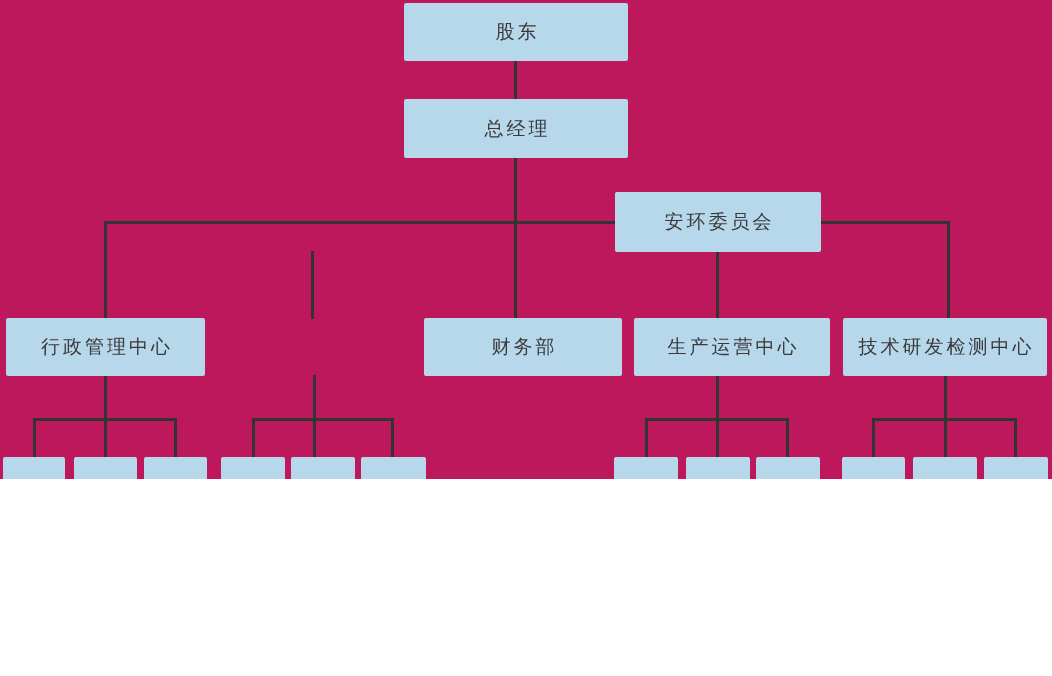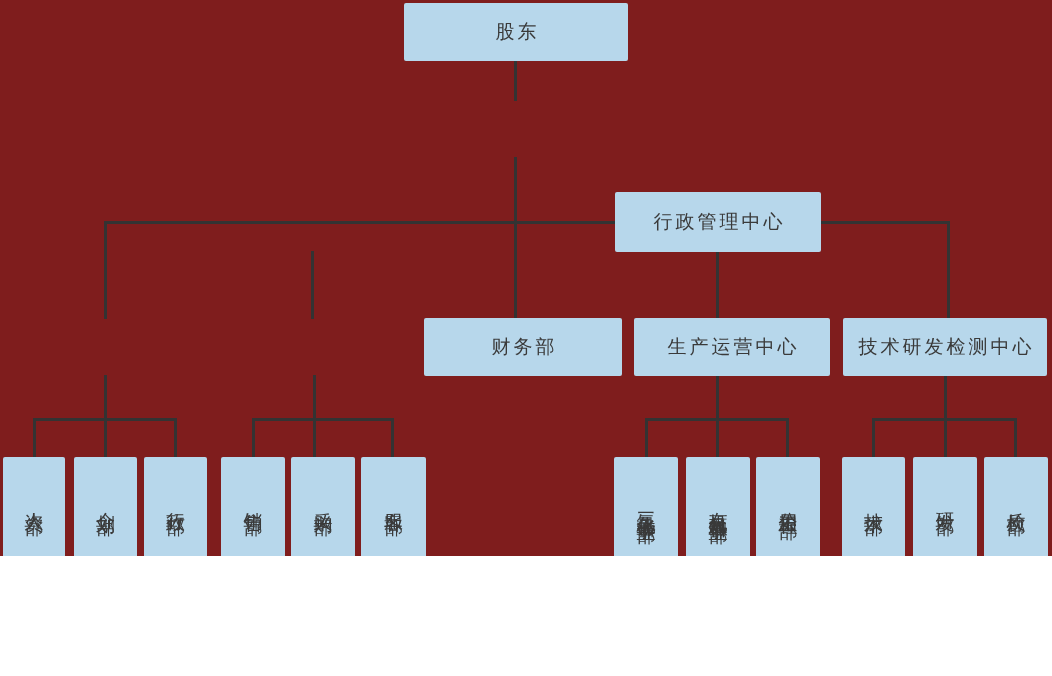--- a/index.html
+++ b/index.html
@@ -2,22 +2,22 @@
 <html><head>
 <meta charset="utf-8">
 <style>
   * { margin: 0; padding: 0; box-sizing: border-box; }
   html, body { background: #ffffff; }
   body { font-family: "Liberation Sans", sans-serif; }
 
   .canvas {
     position: relative;
     width: 1052px;
-    height: 556px;
-    background: #7f1d1d;
+    height: 479px;
+    background: #be185d;
     overflow: hidden;
   }
 
   
   .line {
     position: absolute;
     background: #333333;
   }
   .line.v { width: 3px; }
   .line.h { height: 3px; }
@@ -81,23 +81,25 @@
   <div class="line h" style="left:645px; top:418px; width:144px;"></div>
   <div class="line v" style="left:645px; top:418px; height:39px;"></div>
   <div class="line v" style="left:786px; top:418px; height:39px;"></div>
 
   <div class="line v" style="left:944px; top:375px; height:82px;"></div>
   <div class="line h" style="left:872px; top:418px; width:145px;"></div>
   <div class="line v" style="left:872px; top:418px; height:39px;"></div>
   <div class="line v" style="left:1014px;top:418px; height:39px;"></div>
 
   <div class="hnode" style="left:404px; top:3px;   width:224px; height:58px;">股东</div>
+  <div class="hnode" style="left:404px; top:99px;  width:224px; height:59px;">总经理</div>
 
-  <div class="hnode" style="left:615px; top:192px; width:206px; height:60px;">行政管理中心</div>
+  <div class="hnode" style="left:615px; top:192px; width:206px; height:60px;">安环委员会</div>
 
+  <div class="hnode" style="left:6px;   top:318px; width:199px; height:58px;">行政管理中心</div>
   <div class="hnode" style="left:424px; top:318px; width:198px; height:58px;">财务部</div>
   <div class="hnode" style="left:634px; top:318px; width:196px; height:58px;">生产运营中心</div>
   <div class="hnode" style="left:843px; top:318px; width:204px; height:58px;">技术研发检测中心</div>
 
   <div class="vnode" style="left:3px;   top:457px; width:62px; height:216px;">
       <span class="vlabel">人资部</span>
     </div>
   <div class="vnode" style="left:74px;  top:457px; width:63px; height:216px;">
       <span class="vlabel">企划部</span>
     </div>

